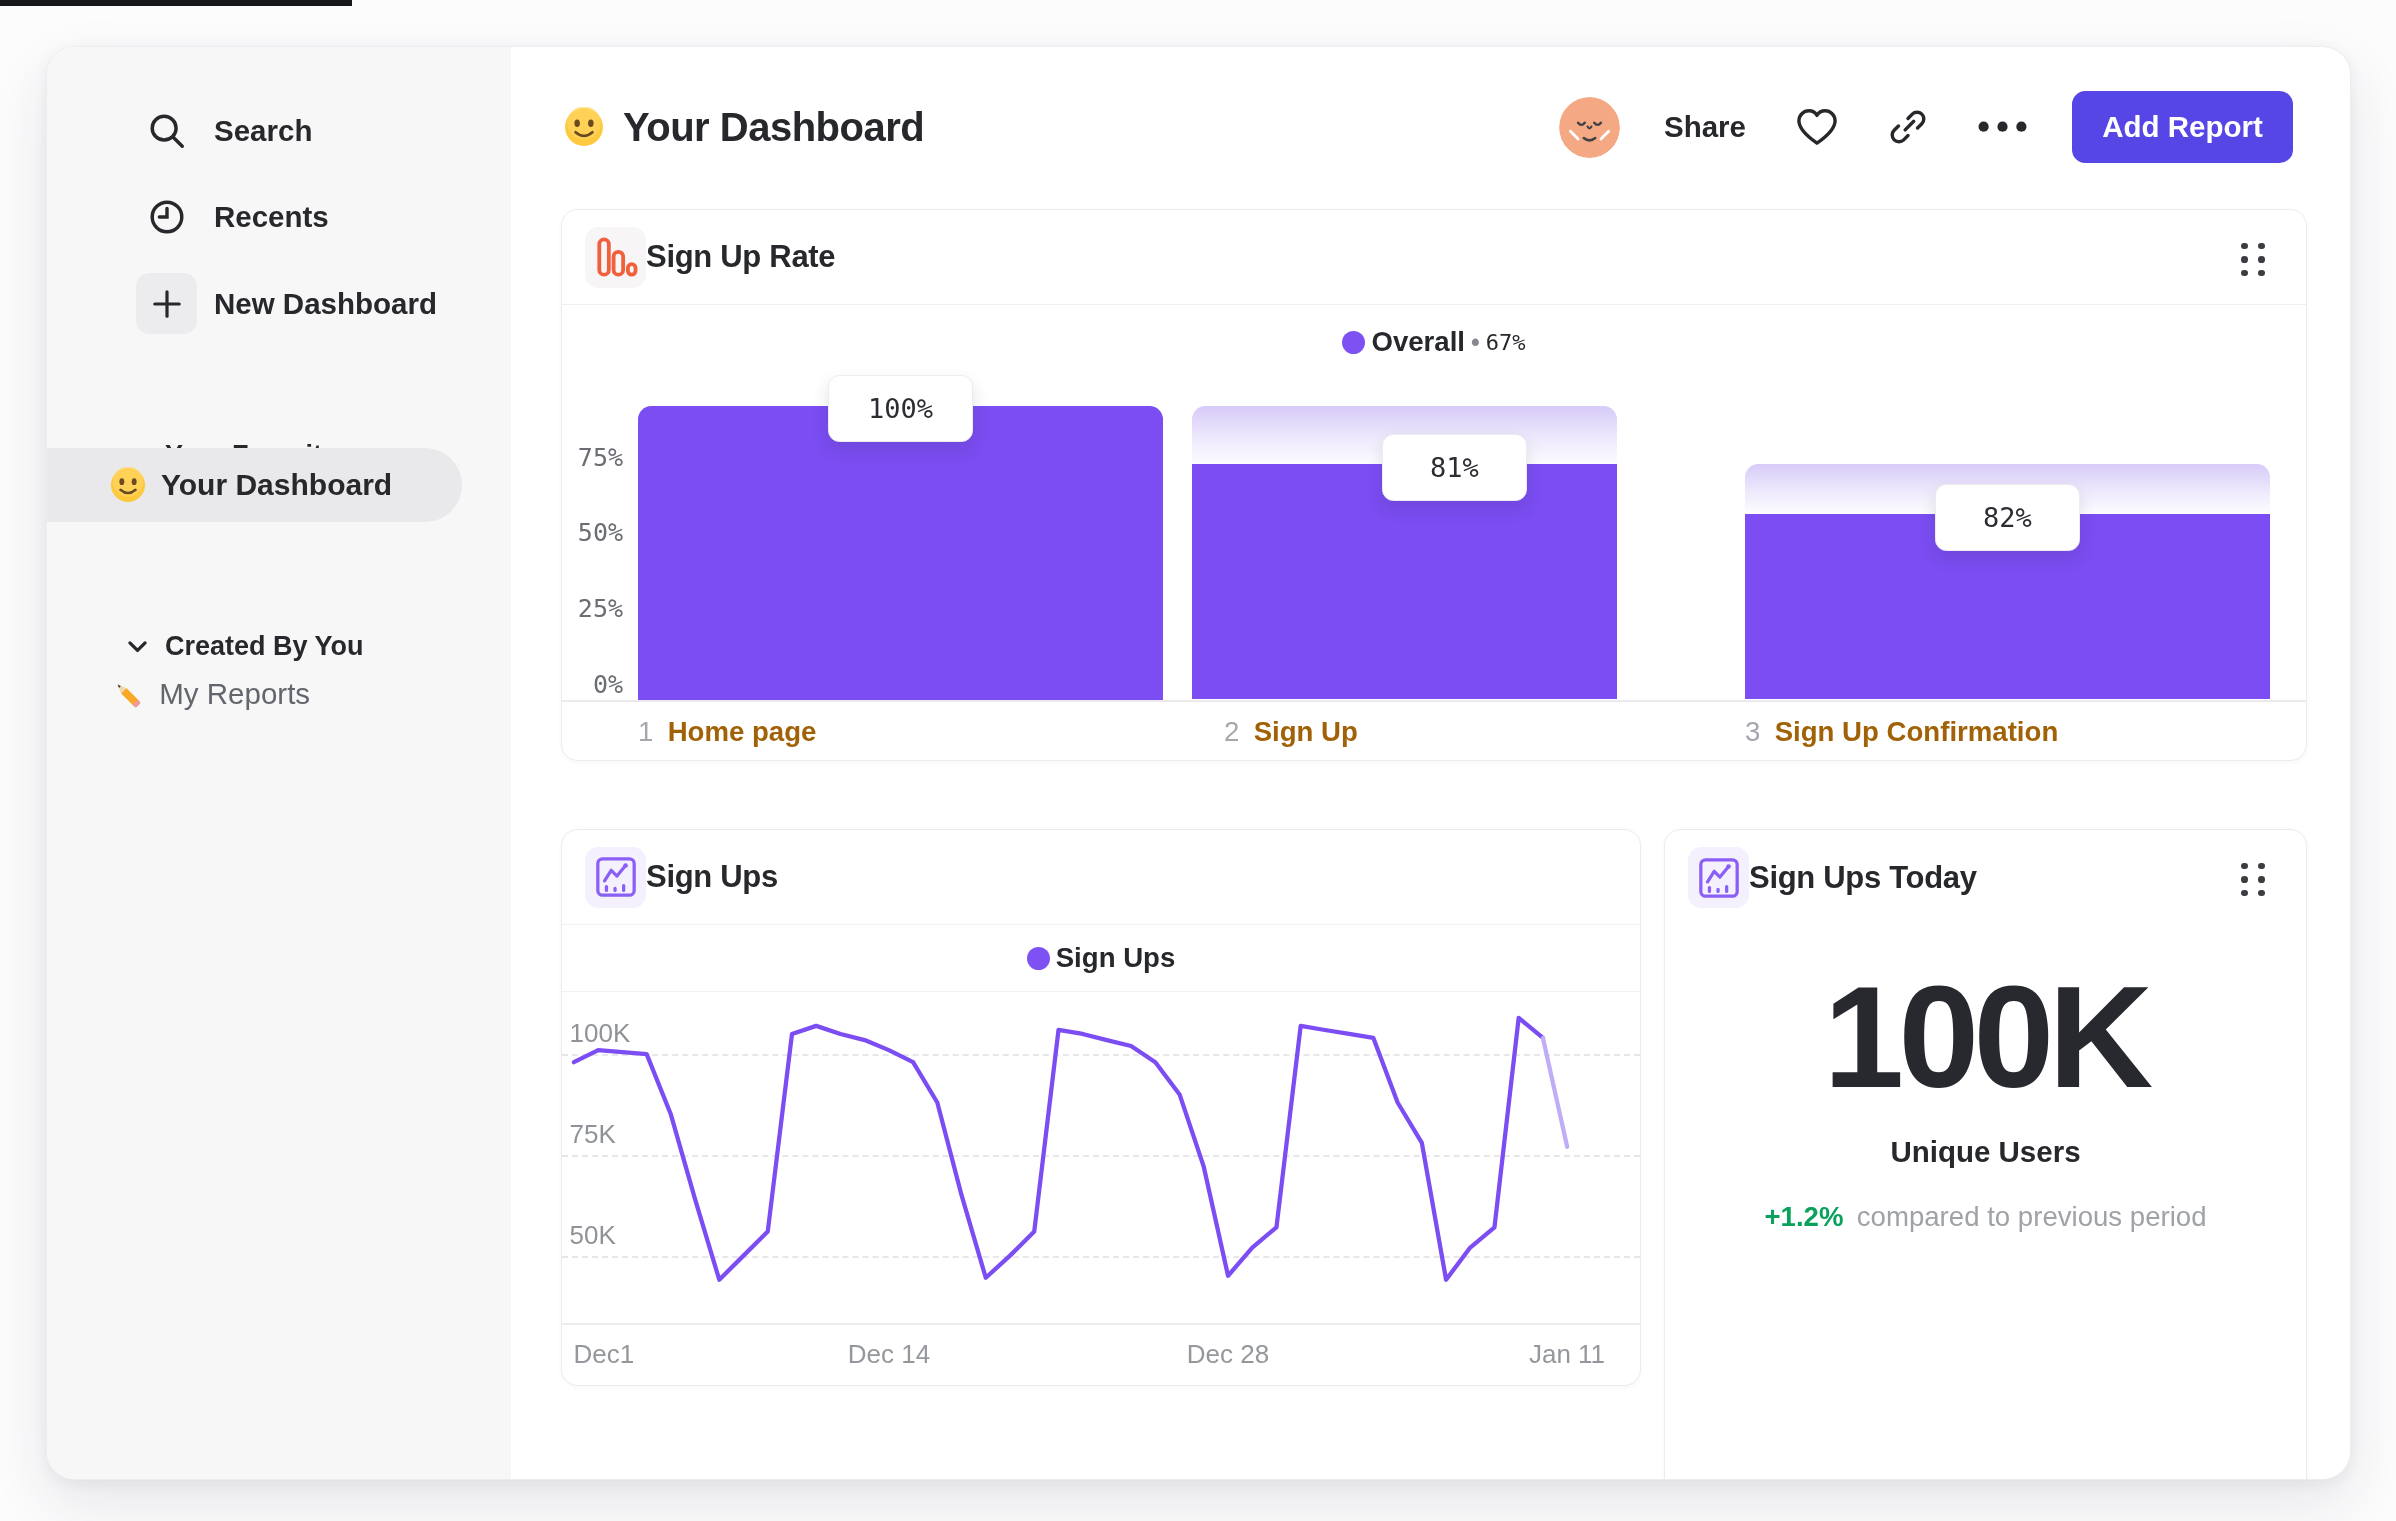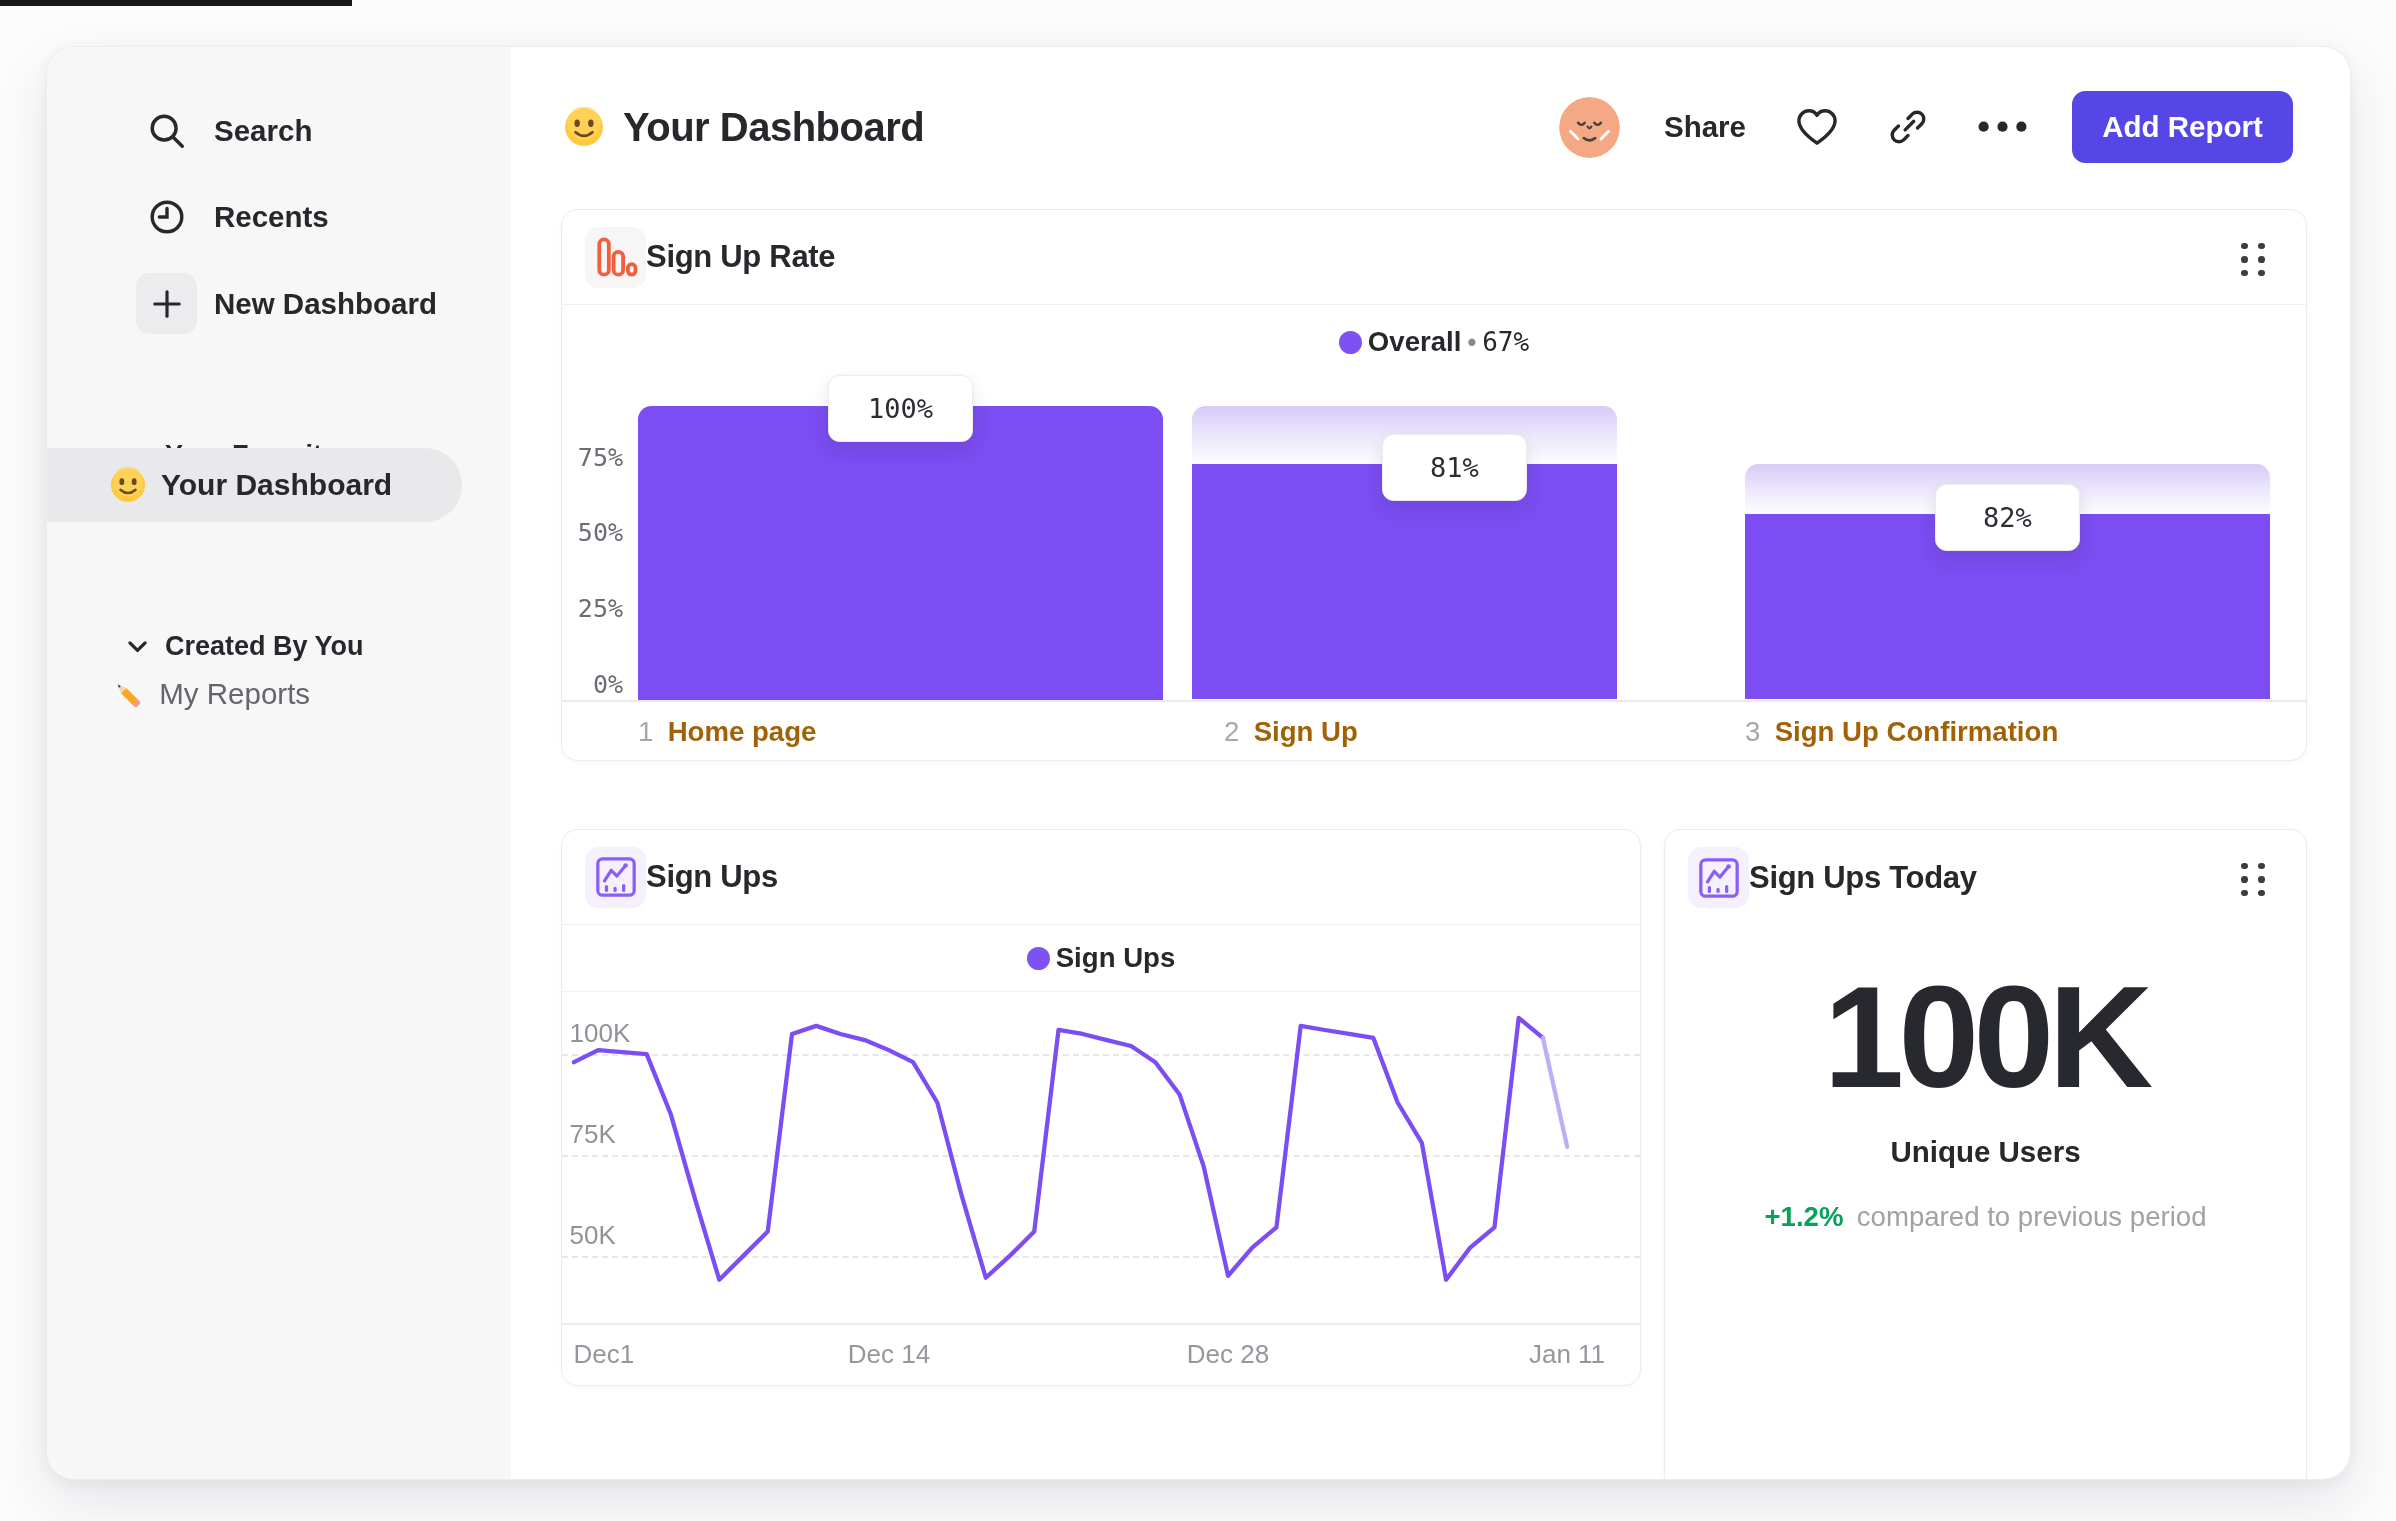--- a/index.html
+++ b/index.html
@@ -57,21 +57,21 @@
     display:flex; align-items:center; justify-content:center; }
   .card-head .ttl { font-size:31px; font-weight:700; letter-spacing:-0.3px; color:#26282c; }
   .drag-handle { position:absolute; right:34px; top:28.5px; width:38px; height:42px;
     display:grid; grid-template-columns:repeat(2,1fr); gap:5.7px 7.6px; place-items:center; cursor:grab; padding:3.8px 5.7px; }
   .drag-handle i { width:6.7px; height:6.7px; border-radius:50%; background:#3b3d42; }
 
   .legend-row { display:flex; align-items:center; justify-content:center; gap:6px; }
   .legend-dot { width:23px; height:23px; border-radius:50%; background:#7e52f2; }
   .legend-lbl { font-size:27.6px; font-weight:600; color:#26282c; }
   .legend-sep { font-size:25px; color:#85888e; font-weight:700; }
-  .legend-val { font-family:"DejaVu Sans Mono", monospace; font-size:26px; color:#26282c; }
+  .legend-val { font-family:"DejaVu Sans Mono", monospace; font-size:22px; color:#26282c; }
 
   
   #card-funnel { left:514px; top:162px; width:1746px; height:552px; }
   #card-funnel .legend-row { height:74px; }
   #funnel-area { position:absolute; left:0; top:169px; width:100%; height:380px; }
   .f-ytick { position:absolute; left:0; width:61px; text-align:right;
     font-family:"DejaVu Sans Mono", monospace; font-size:25px; color:#6a6d73; }
   .funnel-baseline { position:absolute; left:0; right:0; top:321px; height:1.9px; background:#ebebed; }
   .funnel-bar { position:absolute; top:0; height:380px; }
   .bar-cap { position:absolute; left:0; right:0; border-radius:13.3px 13.3px 0 0;

